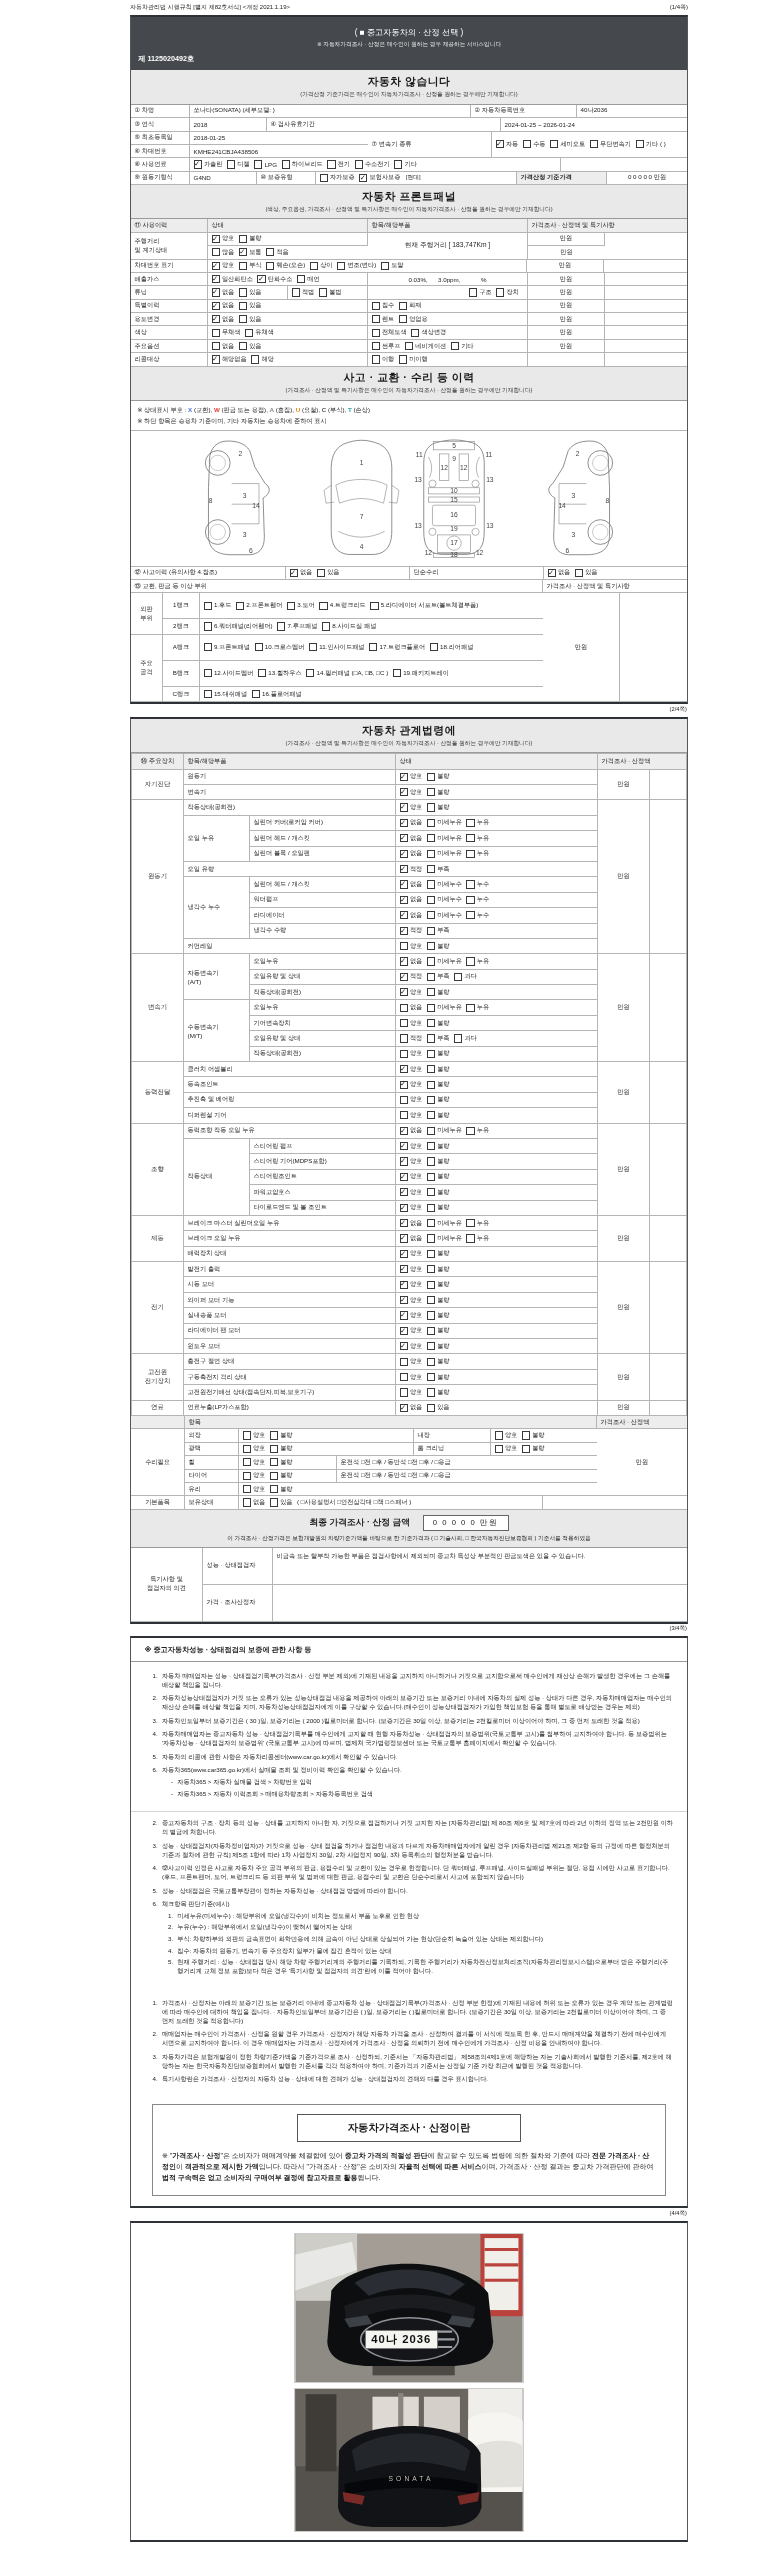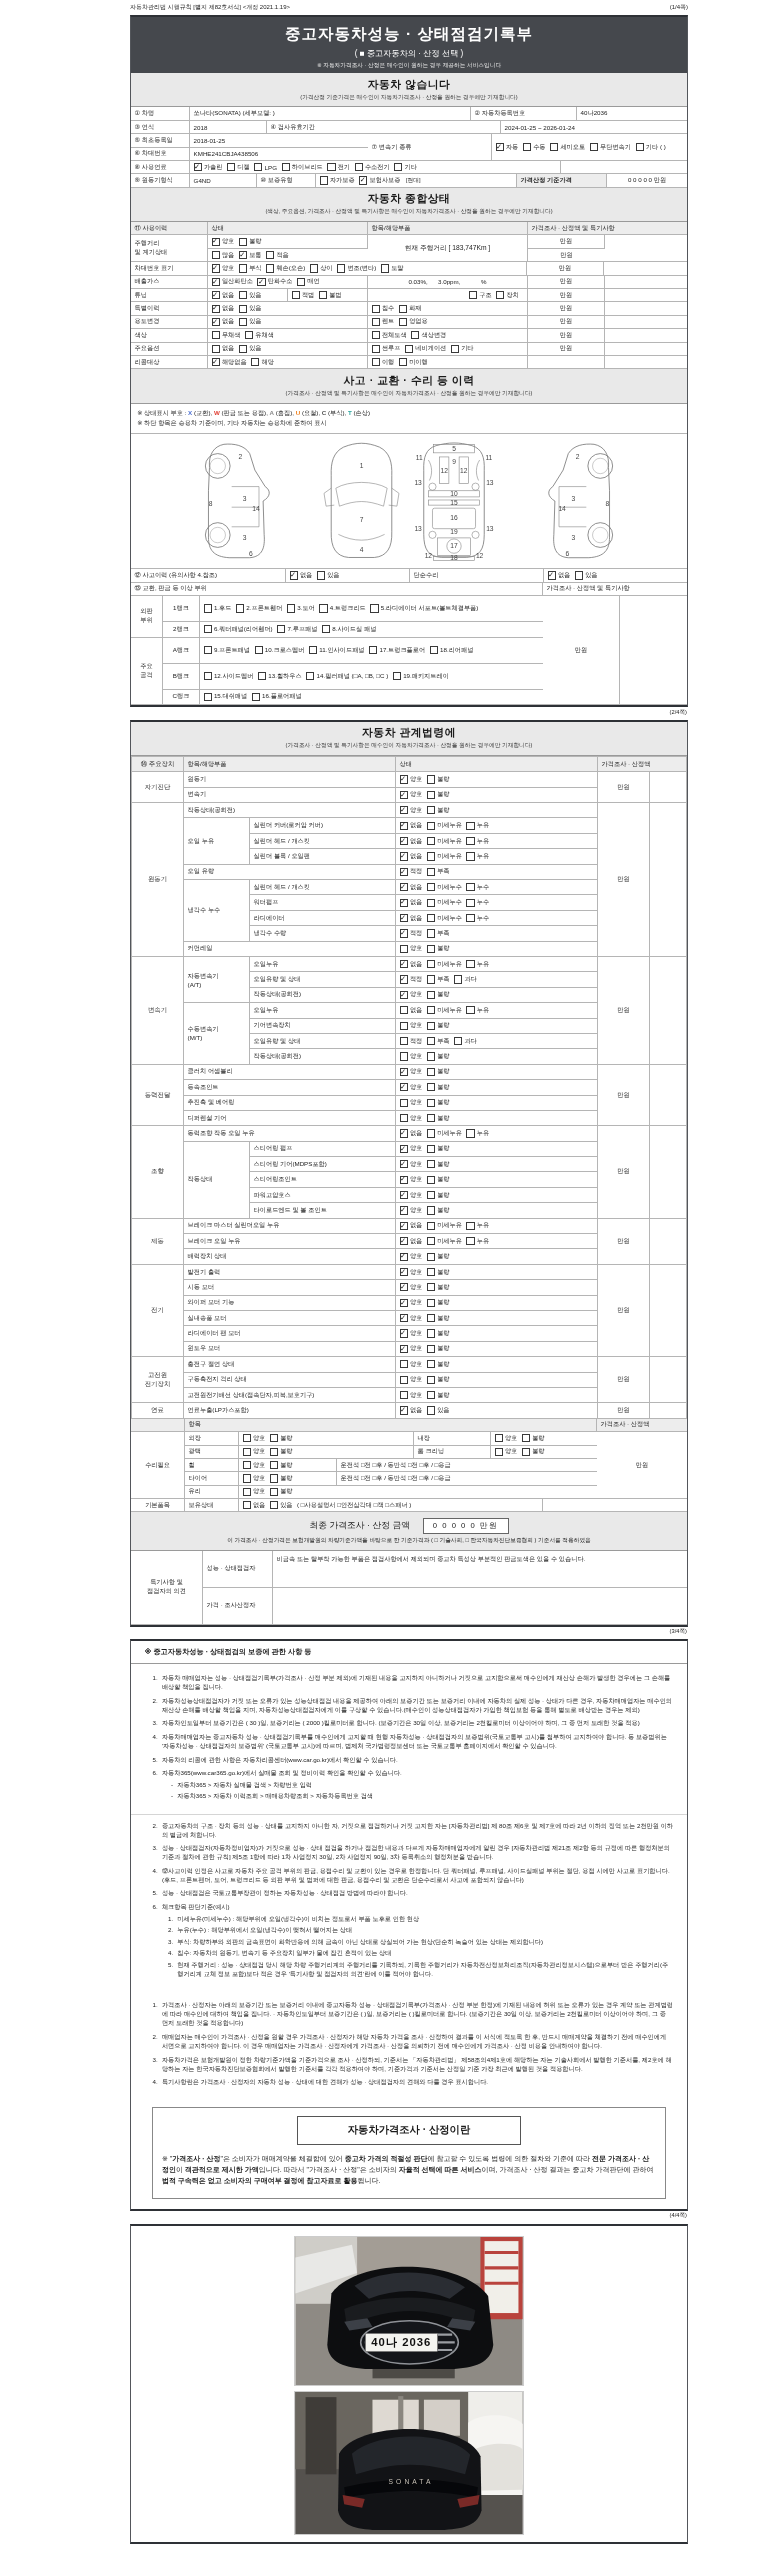--- a/index.html
+++ b/index.html
@@ -61,23 +61,23 @@
 
 <div class="doc">
 
   <div class="metaline">
     <span>자동차관리법 시행규칙 [별지 제82호서식] &lt;개정 2021.1.19&gt;</span>
     <span>(1/4쪽)</span>
   </div>
 
   <div class="block">
     <div class="darkhead">
-      <div class="t1">중고자동차성능 · 상태점검기록부</div>
       <div class="t2">( ■ 중고자동차의 · 산정 선택 )</div>
       <div class="t3">※ 자동차가격조사 · 산정은 매수인이 원하는 경우 제공하는 서비스입니다</div>
+      <div class="docno">제 1125020492호</div>
     </div>
 
     <div class="sechead">
       <div class="st1">자동차 않습니다</div>
       <div class="st2">(가격산정 기준가격은 매수인이 자동차가격조사 · 산정을 원하는 경우에만 기재합니다)</div>
     </div>
     <div class="tbl">
       <div class="fr">
         <div class="c" style="width:59px">① 차명</div>
         <div class="c" style="width:281px">쏘나타(SONATA) (세부모델: )</div>
@@ -179,21 +179,21 @@
               </span>
             </span>
           <span style="font-size:5.7px;margin-left:1px">[현대]</span>
         </div>
         <div class="c cHead" style="width:90px;font-weight:bold">가격산정 기준가격</div>
         <div class="c cC grow">0 0 0 0 0 만원</div>
       </div>
     </div>
 
     <div class="sechead">
-      <div class="st1">자동차 종합상태</div>
+      <div class="st1">자동차 프론트패널</div>
       <div class="st2">(색상, 주요옵션, 가격조사 · 산정액 및 특기사항은 매수인이 자동차가격조사 · 산정을 원하는 경우에만 기재합니다)</div>
     </div>
     <div class="tbl">
       <div class="fr">
         <div class="c cHead" style="width:77px">⑪ 사용이력</div>
         <div class="c cHead" style="width:160px">상태</div>
         <div class="c cHead" style="width:160px">항목/해당부품</div>
         <div class="c cHead grow">가격조사 · 산정액 및 특기사항</div>
       </div>
       <div class="fr">
@@ -1604,21 +1604,21 @@
               </span>
             </span>
           <span>( □사용설명서 □안전삼각대 □잭 □스패너 )</span>
         </div>
         <div class="c grow"></div>
       </div>
     </div>
 
     <div style="background:#e9e9e9;border-bottom:0.5px solid #9a9a9a;padding:5.2px 0 4.1px">
       <div style="display:flex;justify-content:center;align-items:center;gap:12.4px">
-        <span style="font-size:8.8px;font-weight:normal">최종 가격조사 · 산정 금액</span>
+        <span style="font-size:8.8px;font-weight:bold">최종 가격조사 · 산정 금액</span>
         <span style="font-size:7.7px;border:0.5px solid #666;background:#fff;padding:2.1px 9.3px;letter-spacing:1.5px">0 0 0 0 0 만원</span>
       </div>
       <div style="text-align:center;font-size:5.7px;margin-top:3.6px">이 가격조사 · 산정가격은 보험개발원의 차량기준가액을 바탕으로 한 기준가격과 ( □ 기술사회, □ 한국자동차진단보증협회 ) 기준서를 적용하였음</div>
     </div>
     <div class="fr">
       <div class="c cC" style="width:72px;white-space:pre-line">특기사항 및
 점검자의 의견</div>
       <div class="colstack grow">
         <div class="fr grow">
           <div class="c" style="width:70px;min-height:37px">성능 · 상태점검자</div>

